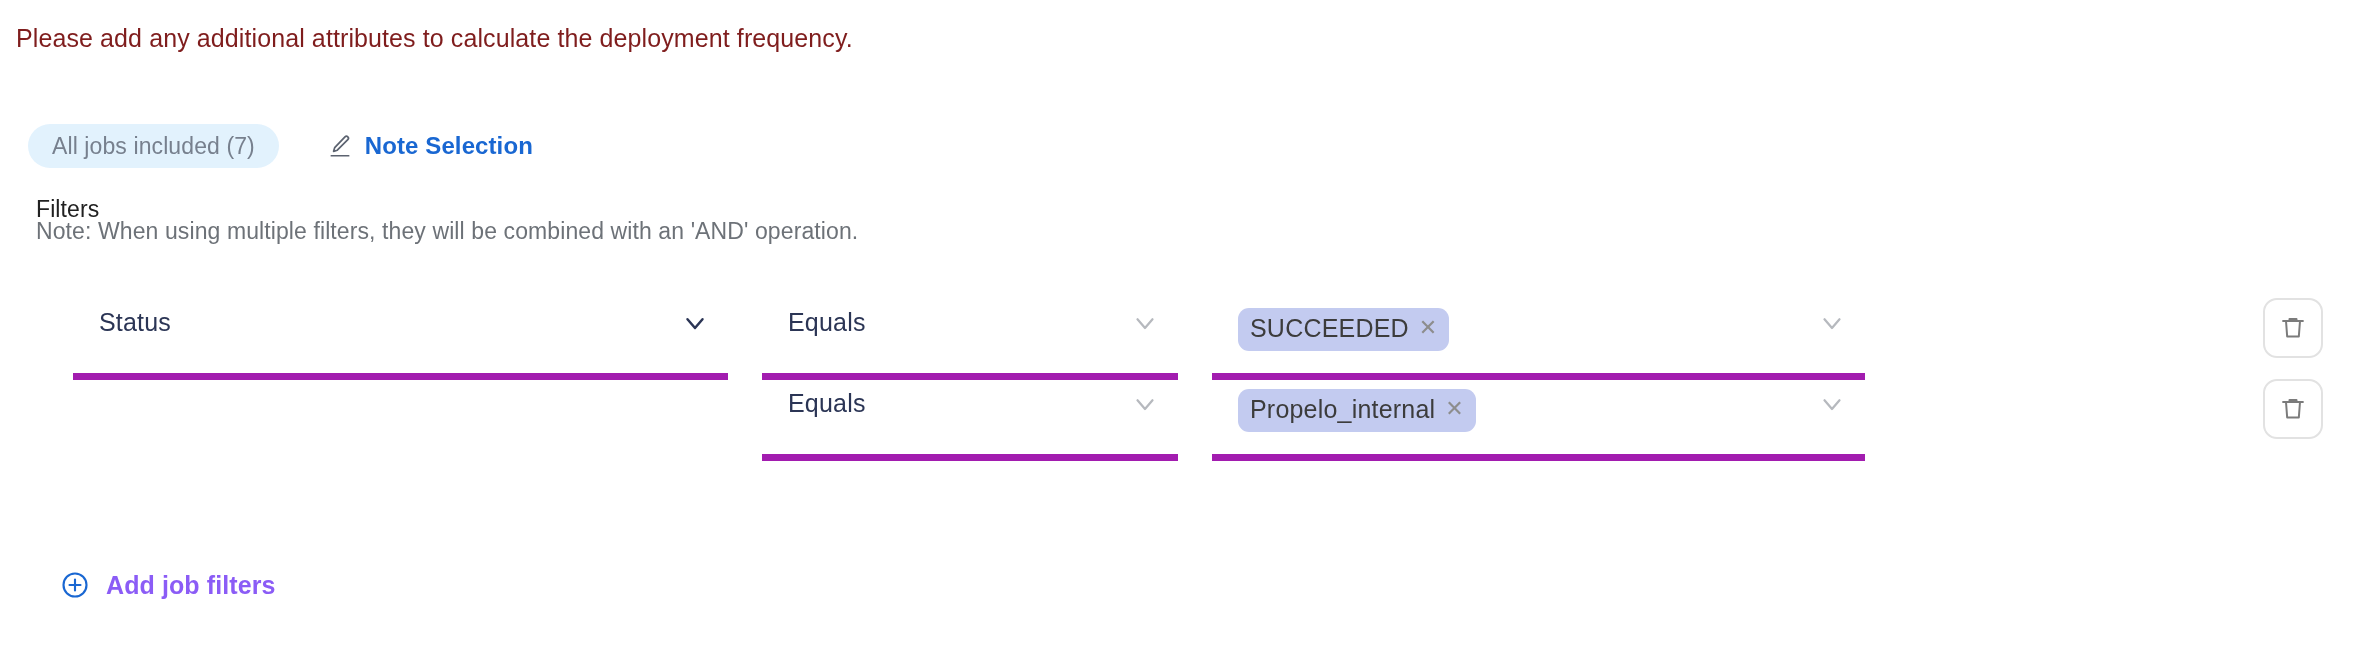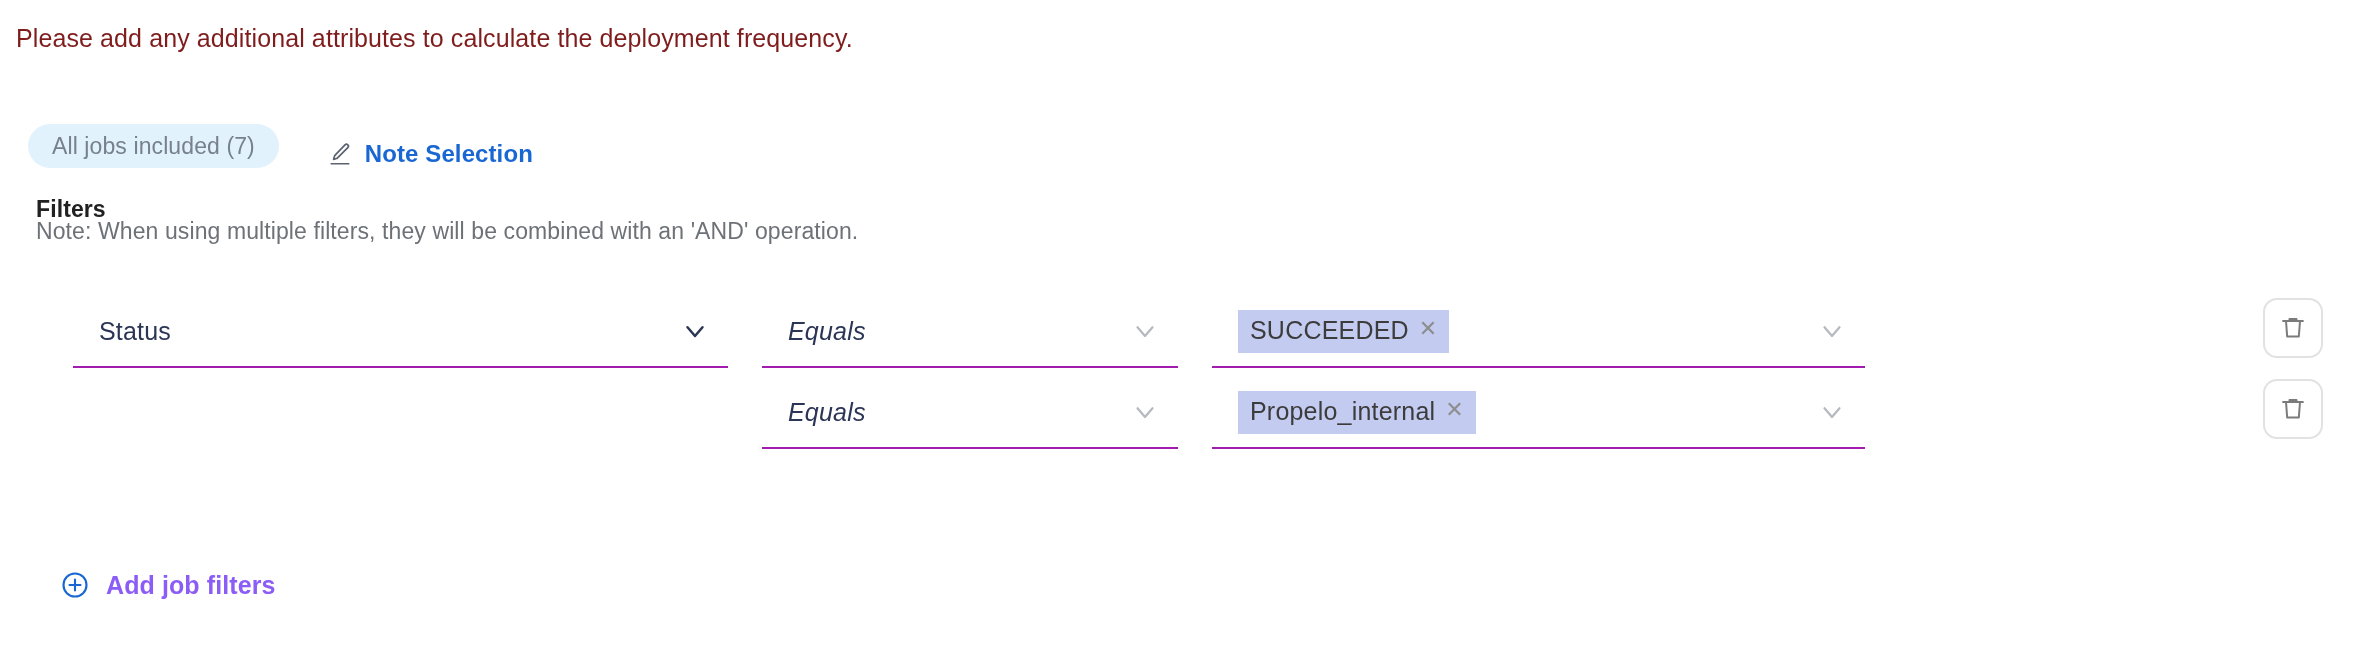--- a/index.html
+++ b/index.html
@@ -28,21 +28,21 @@
     letter-spacing: 0.1px;
     white-space: nowrap;
   }
 
   
   .selection-row {
     position: absolute;
     left: 28px;
     top: 124px;
     display: flex;
-    align-items: flex-end;
+    align-items: center;
     gap: 0;
   }
   .jobs-chip {
     display: inline-flex;
     align-items: center;
     justify-content: center;
     height: 44px;
     padding: 0 24px;
     border-radius: 22px;
     background: #e2f2fd;
@@ -71,21 +71,21 @@
     font-weight: 600;
     letter-spacing: 0.1px;
   }
 
   
   .filters-title {
     position: absolute;
     left: 36px;
     top: 196px;
     font-size: 23px;
-    font-weight: 700;
+    font-weight: 400;
     color: #212121;
     letter-spacing: 0.1px;
   }
   .filters-note {
     position: absolute;
     left: 36px;
     top: 218px;
     font-size: 23px;
     color: #6d7278;
     letter-spacing: 0.1px;
@@ -97,31 +97,31 @@
     position: absolute;
     left: 0;
     width: 2376px;
     height: 84px;
   }
   .filter-row.row-0 { top: 296px; }
   .filter-row.row-1 { top: 377px; }
 
   .field {
     position: absolute;
-    top: 0;
+    top: 12px;
     height: 72px;
-    border-bottom: 2px solid #a21caf;
+    border-bottom: 7px solid #a21caf;
     display: flex;
-    align-items: center;
+    align-items: flex-start;
     justify-content: space-between;
     padding: 0 6px 0 26px;
     cursor: pointer;
   }
   .field.attr     { left: 73px;   width: 655px; }
-  .field.op       { left: 762px;  width: 416px; font-style: italic; }
+  .field.op       { left: 762px;  width: 416px; }
   .field.val      { left: 1212px; width: 653px; }
 
   .field-text {
     font-size: 25px;
     color: #2b3555;
     letter-spacing: 0.2px;
     white-space: nowrap;
     overflow: hidden;
   }
 
@@ -132,21 +132,21 @@
     line-height: 0;
     margin-right: 12px;
   }
 
   
   .val-chip {
     display: inline-flex;
     align-items: center;
     gap: 10px;
     background: #c3cbf0;
-    border-radius: 0;
+    border-radius: 11px;
     padding: 6px 12px 8px 12px;
     max-width: 520px;
   }
   .val-chip-label {
     font-size: 25px;
     color: #3c3c3c;
     letter-spacing: 0.2px;
     white-space: nowrap;
   }
   .val-chip-x {

